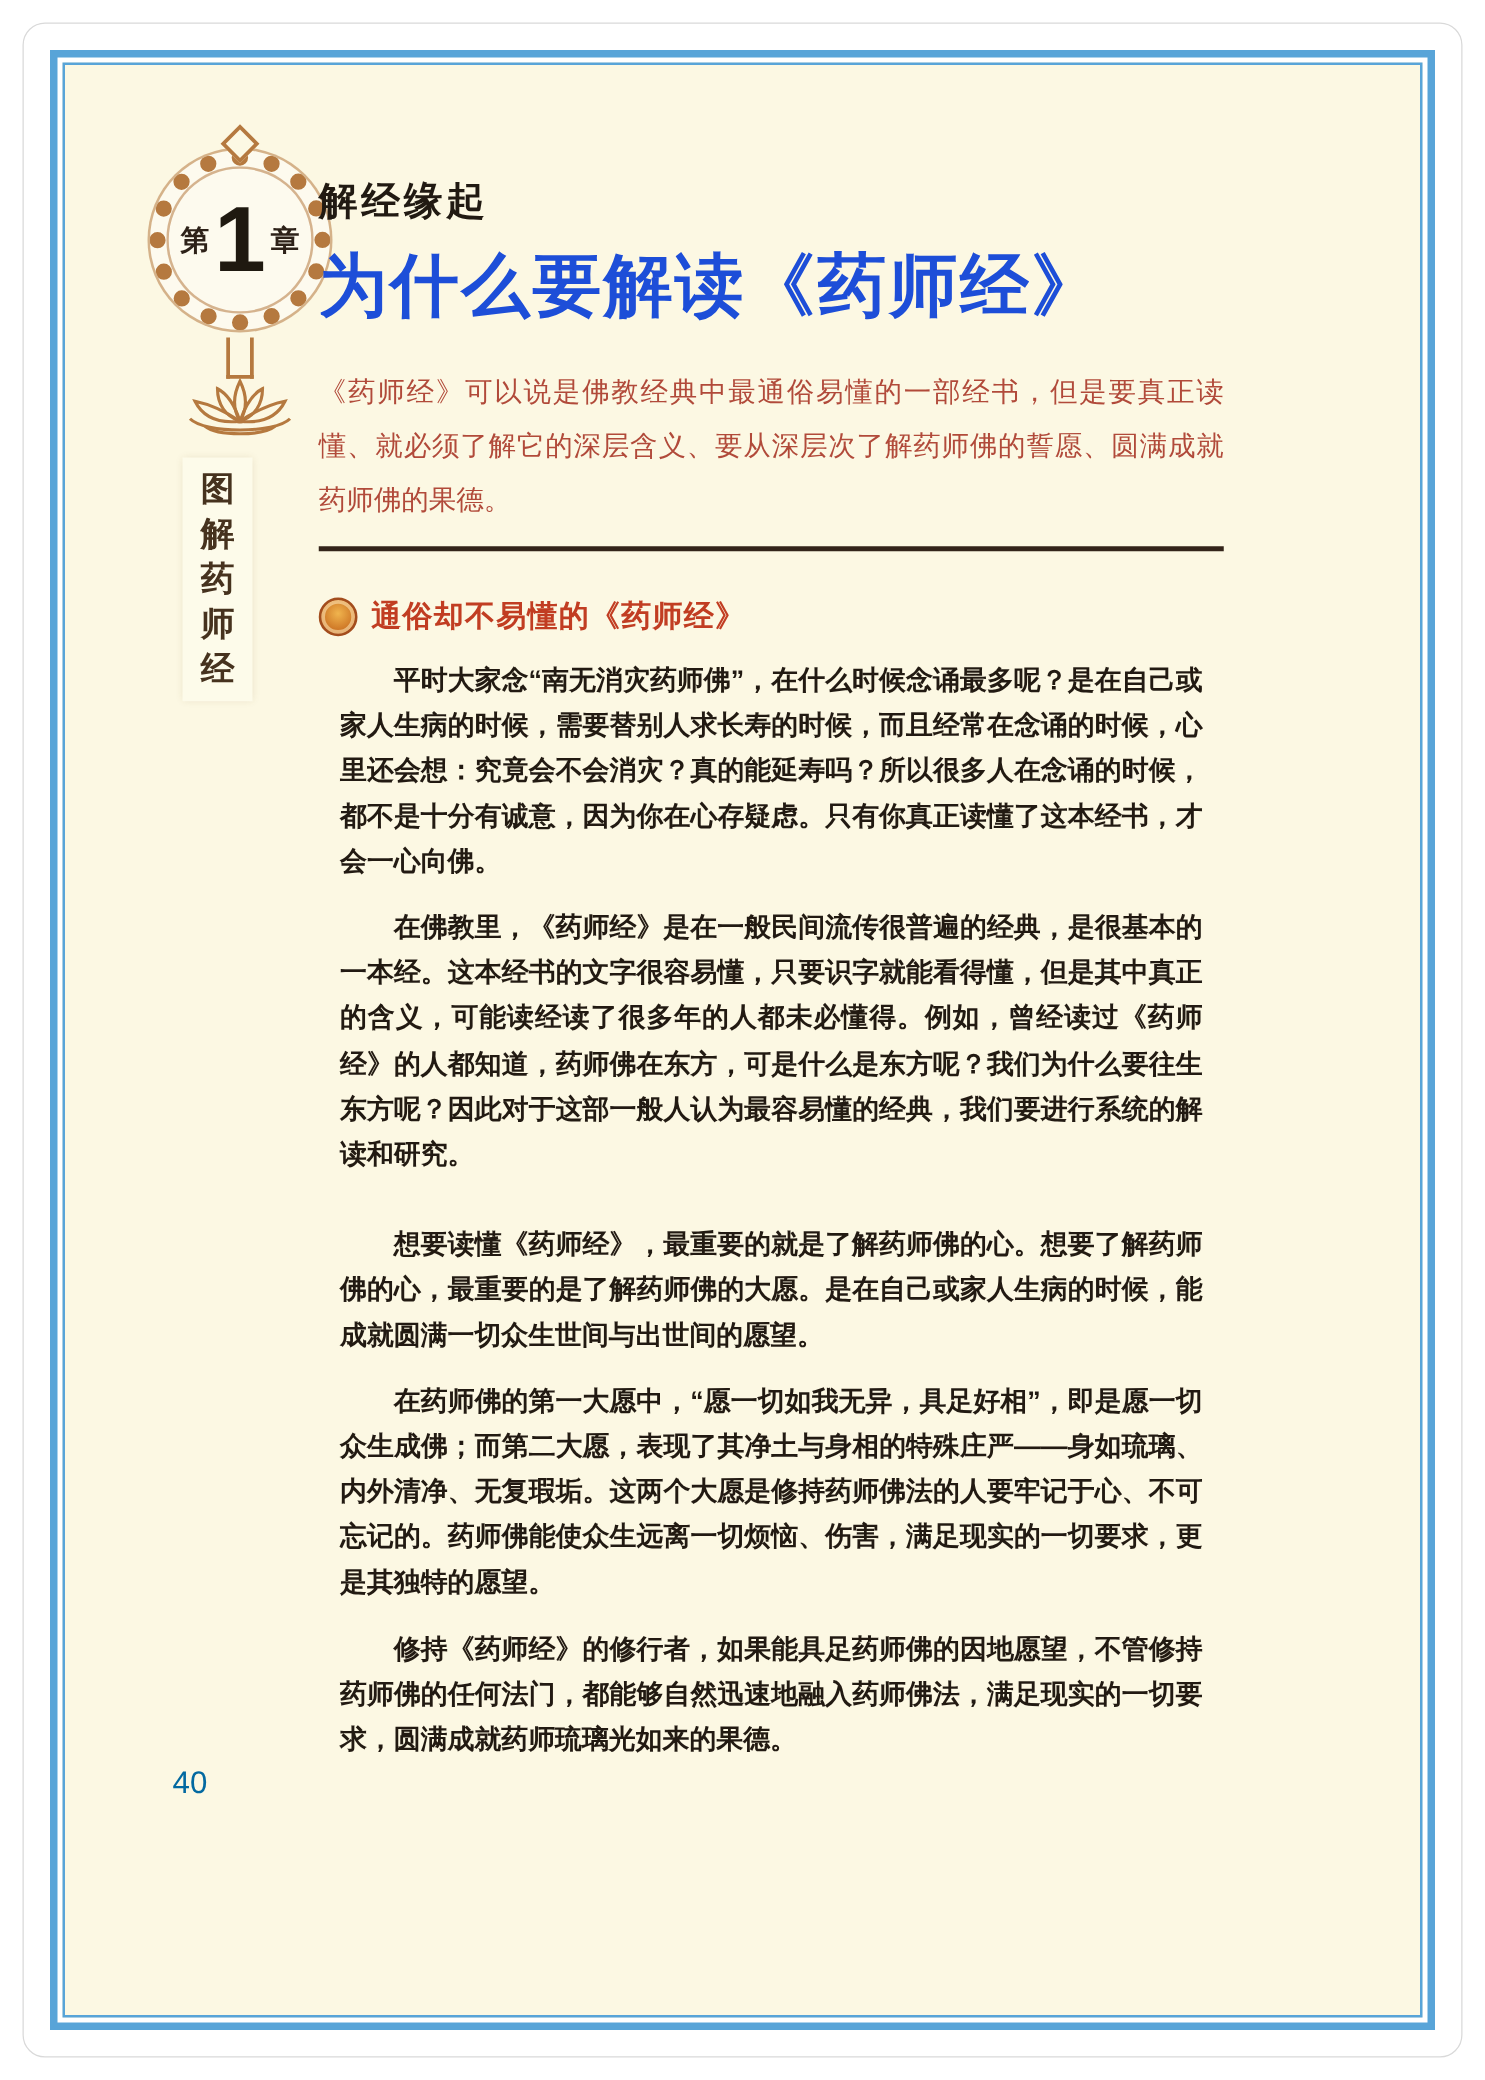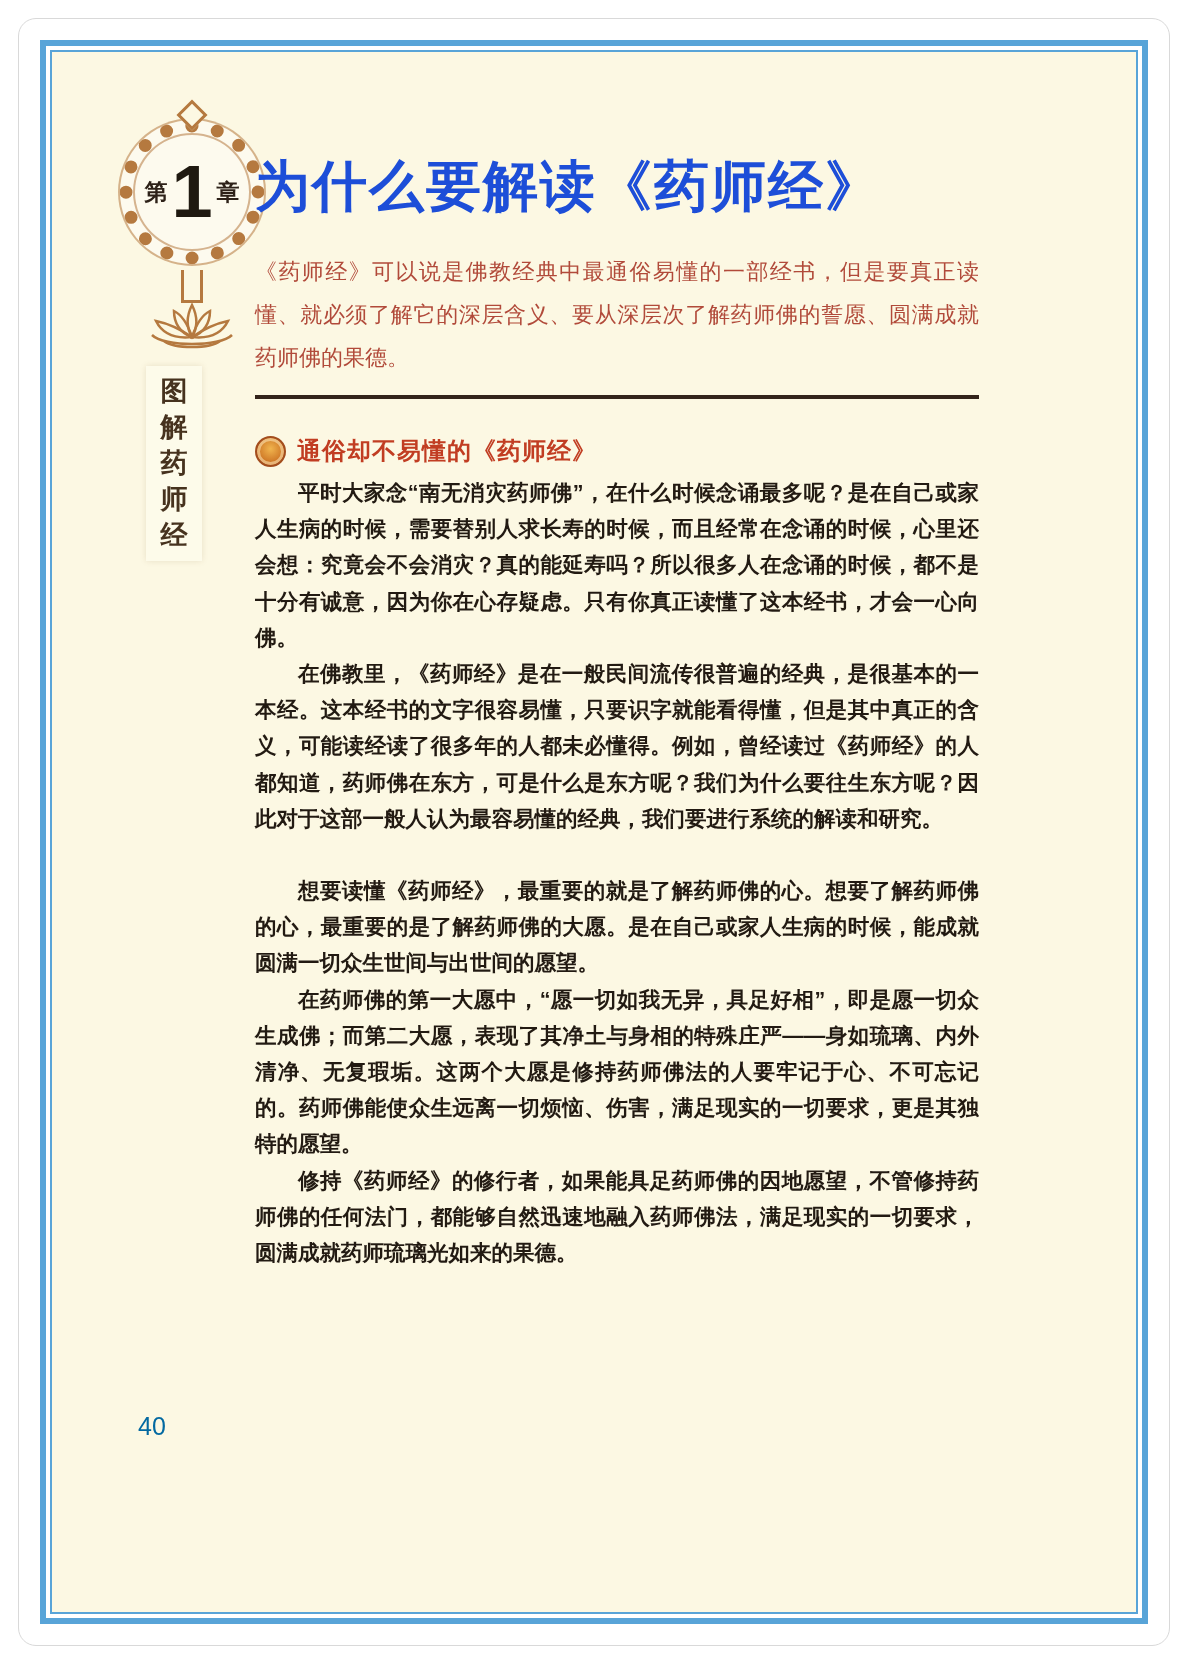--- a/index.html
+++ b/index.html
@@ -34,21 +34,21 @@
          font-family:Liberation Mono, monospace;}
   .rule{margin-top:14px;height:4px;background:#33241a;}
 
   .section{margin-top:36px;}
   .sec-head{display:flex;align-items:flex-end;gap:11px;}
   .sec-head-text{font-size:24px;font-weight:bold;color:#c13d22;letter-spacing:1px;}
   .bullet-icon{width:27px;height:27px;border-radius:50%;flex:0 0 auto;
                background:radial-gradient(circle at 50% 40%, #f0b44e 0%, #d07a28 60%, #b35a1e 100%);
                border:2px solid #a34d1d;box-shadow:inset 0 0 0 3px rgba(255,235,190,.55);}
   .sec-body{margin-top:8px;}
-  .para{margin:0;text-indent:2em;font-size:21.5px;line-height:36.2px;color:#221a12;
+  .para{margin:17px;text-indent:2em;font-size:21.5px;line-height:36.2px;color:#221a12;
         font-weight:600;text-align:justify;}
 
   .page-number{position:absolute;left:138px;top:1412px;font-size:25px;color:#0369a1;}
 </style>
 </head>
 <body>
 
 <div class="page">
   <div class="card"></div>
   <div class="frame-outer">
@@ -78,20 +78,21 @@
 
   <div class="sidebar-label">
     <span>图</span>
     <span>解</span>
     <span>药</span>
     <span>师</span>
     <span>经</span>
   </div>
 
   <div class="main">
+    <div class="kicker">解经缘起</div>
     <div class="page-title">为什么要解读《药师经》</div>
     <div class="intro">《药师经》可以说是佛教经典中最通俗易懂的一部经书，但是要真正读懂、就必须了解它的深层含义、要从深层次了解药师佛的誓愿、圆满成就药师佛的果德。</div>
     <div class="rule"></div>
 
     <div class="section">
       <div class="sec-head">
         <span class="bullet-icon"></span>
         <span class="sec-head-text">通俗却不易懂的《药师经》</span>
       </div>
       <div class="sec-body">

